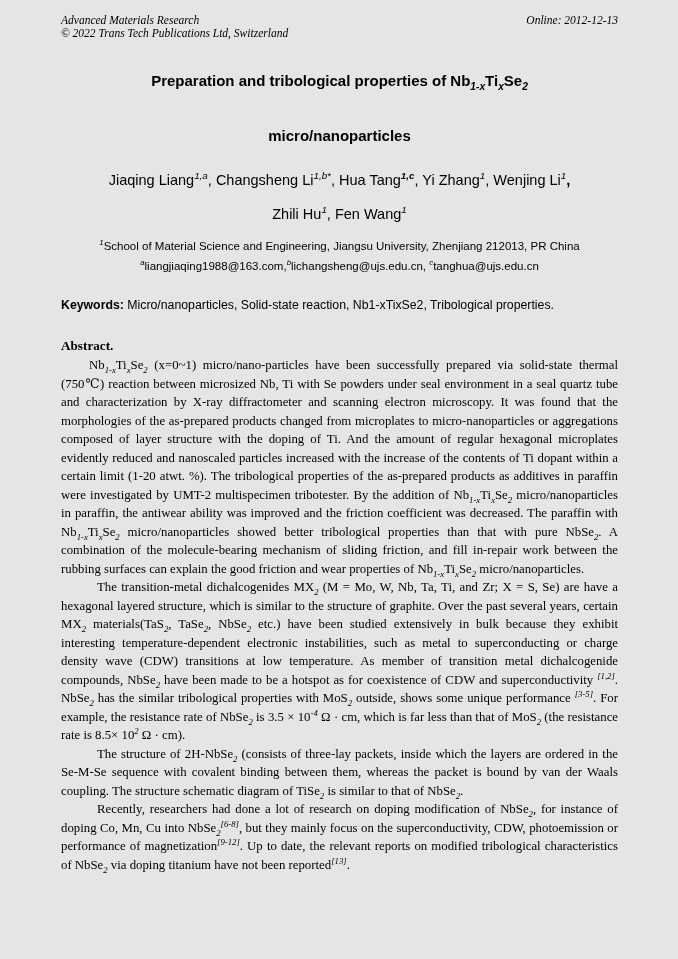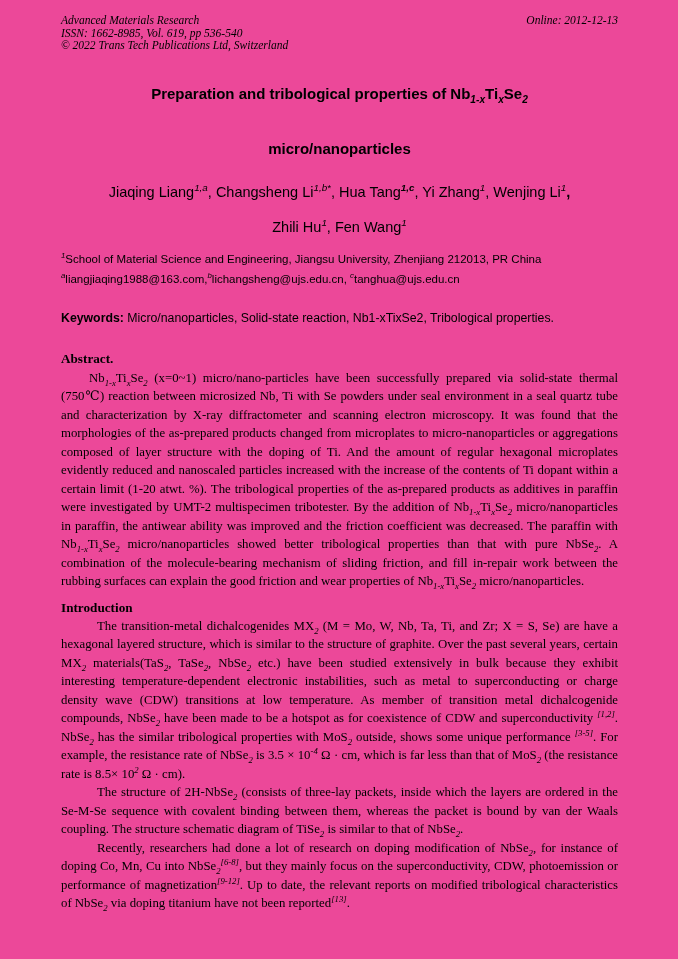--- a/index.html
+++ b/index.html
@@ -2,21 +2,21 @@
 <html><head>
 <meta charset="utf-8">
 <style>
   * { margin: 0; padding: 0; box-sizing: border-box; }
   html, body { background: #ffffff; }
   .page {
     position: relative;
     width: 678px;
     height: 959px;
     margin: 0 auto;
-    background: #ec4899;
+    background: #e5e5e5;
     color: #000000;
     padding: 14px 60px 20px 61px;
     overflow: hidden;
     font-family: "Liberation Serif", "DejaVu Serif", serif;
   }
   sub, sup { font-size: 68%; line-height: 0; font-style: italic; }
 
   
   .header { display: flex; justify-content: space-between; align-items: flex-start; }
   .header-left .hline,
@@ -43,21 +43,21 @@
     font-size: 14.5px;
     text-align: center;
     line-height: 1.2;
   }
   .authors1 { margin-top: 27px; }
   .authors2 { margin-top: 17px; }
 
   .affiliation, .emails {
     font-family: "Liberation Sans", "DejaVu Sans", sans-serif;
     font-size: 11.5px;
-    text-align: left;
+    text-align: center;
     line-height: 1.3;
   }
   .affiliation { margin-top: 16px; }
   .emails { margin-top: 5px; }
 
   
   .keywords {
     margin-top: 24px;
     font-family: "Liberation Sans", "DejaVu Sans", sans-serif;
     font-size: 12.3px;
@@ -84,38 +84,36 @@
   .intro-para { text-indent: 36px; }
 </style>
 </head>
 <body>
 
 <div class="page">
 
   <div class="header">
     <div class="header-left">
       <div class="hline">Advanced Materials Research</div>
-      <div class="hline">ISSN: 1662-8985, Vol. 619, pp 536-540</div>
       <div class="hline">© 2022 Trans Tech Publications Ltd, Switzerland</div>
     </div>
     <div class="online">Online: 2012-12-13</div>
   </div>
 
   <div class="title-line1">Preparation and tribological properties of Nb<sub>1-x</sub>Ti<sub>x</sub>Se<sub>2</sub></div>
   <div class="title-line2">micro/nanoparticles</div>
 
   <div class="authors1">Jiaqing Liang<sup>1,a</sup>, Changsheng Li<sup>1,b*</sup>, Hua Tang<b><sup>1,c</sup></b>, Yi Zhang<sup>1</sup>, Wenjing Li<sup>1</sup><b>,</b></div>
   <div class="authors2">Zhili Hu<sup>1</sup>, Fen Wang<sup>1</sup></div>
 
   <div class="affiliation"><sup>1</sup>School of Material Science and Engineering, Jiangsu University, Zhenjiang 212013, PR China</div>
   <div class="emails"><sup>a</sup>liangjiaqing1988@163.com,<sup>b</sup>lichangsheng@ujs.edu.cn, <sup>c</sup>tanghua@ujs.edu.cn</div>
 
   <p class="keywords"><span class="kw-label">Keywords:</span><span> Micro/nanoparticles, Solid-state reaction, Nb1-xTixSe2, Tribological properties.</span></p>
 
   <h2 class="section-heading abstract-heading">Abstract.</h2>
   <p class="body-text abstract-body">Nb<sub>1-x</sub>Ti<sub>x</sub>Se<sub>2</sub> (x=0~1) micro/nano-particles have been successfully prepared via solid-state thermal (750℃) reaction between microsized Nb, Ti with Se powders under seal environment in a seal quartz tube and characterization by X-ray diffractometer and scanning electron microscopy. It was found that the morphologies of the as-prepared products changed from microplates to micro-nanoparticles or aggregations composed of layer structure with the doping of Ti. And the amount of regular hexagonal microplates evidently reduced and nanoscaled particles increased with the increase of the contents of Ti dopant within a certain limit (1-20 atwt. %). The tribological properties of the as-prepared products as additives in paraffin were investigated by UMT-2 multispecimen tribotester. By the addition of Nb<sub>1-x</sub>Ti<sub>x</sub>Se<sub>2</sub> micro/nanoparticles in paraffin, the antiwear ability was improved and the friction coefficient was decreased. The paraffin with Nb<sub>1-x</sub>Ti<sub>x</sub>Se<sub>2</sub> micro/nanoparticles showed better tribological properties than that with pure NbSe<sub>2</sub>. A combination of the molecule-bearing mechanism of sliding friction, and fill in-repair work between the rubbing surfaces can explain the good friction and wear properties of Nb<sub>1-x</sub>Ti<sub>x</sub>Se<sub>2</sub> micro/nanoparticles.</p>
 
-  <h2 class="section-heading intro-heading">Introduction</h2>
   <p class="body-text intro-para">The transition-metal dichalcogenides MX<sub>2</sub> (M = Mo, W, Nb, Ta, Ti, and Zr; X = S, Se) are have a hexagonal layered structure, which is similar to the structure of graphite. Over the past several years, certain MX<sub>2</sub> materials(TaS<sub>2</sub>, TaSe<sub>2</sub>, NbSe<sub>2</sub> etc.) have been studied extensively in bulk because they exhibit interesting temperature-dependent electronic instabilities, such as metal to superconducting or charge density wave (CDW) transitions at low temperature. As member of transition metal dichalcogenide compounds, NbSe<sub>2</sub> have been made to be a hotspot as for coexistence of CDW and superconductivity <sup>[1,2]</sup>. NbSe<sub>2</sub> has the similar tribological properties with MoS<sub>2</sub> outside, shows some unique performance <sup>[3-5]</sup>. For example, the resistance rate of NbSe<sub>2</sub> is 3.5 × 10<sup>-4</sup> Ω · cm, which is far less than that of MoS<sub>2</sub> (the resistance rate is 8.5× 10<sup>2</sup> Ω · cm).</p>
   <p class="body-text intro-para">The structure of 2H-NbSe<sub>2</sub> (consists of three-lay packets, inside which the layers are ordered in the Se-M-Se sequence with covalent binding between them, whereas the packet is bound by van der Waals coupling. The structure schematic diagram of TiSe<sub>2</sub> is similar to that of NbSe<sub>2</sub>.</p>
   <p class="body-text intro-para">Recently, researchers had done a lot of research on doping modification of NbSe<sub>2</sub>, for instance of doping Co, Mn, Cu into NbSe<sub>2</sub><sup>[6-8]</sup>, but they mainly focus on the superconductivity, CDW, photoemission or performance of magnetization<sup>[9-12]</sup>. Up to date, the relevant reports on modified tribological characteristics of NbSe<sub>2</sub> via doping titanium have not been reported<sup>[13]</sup>.</p>
 
 </div>
 
 </body></html>

